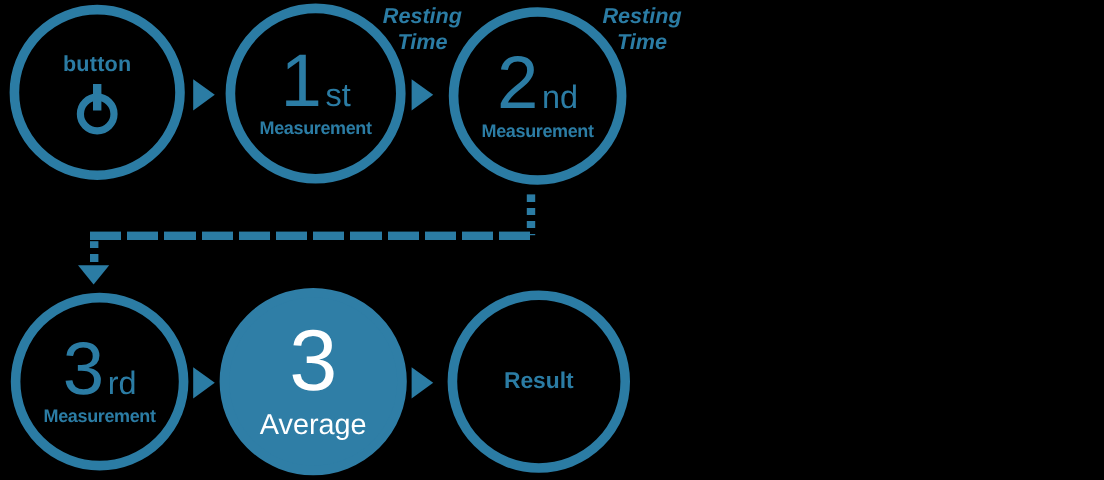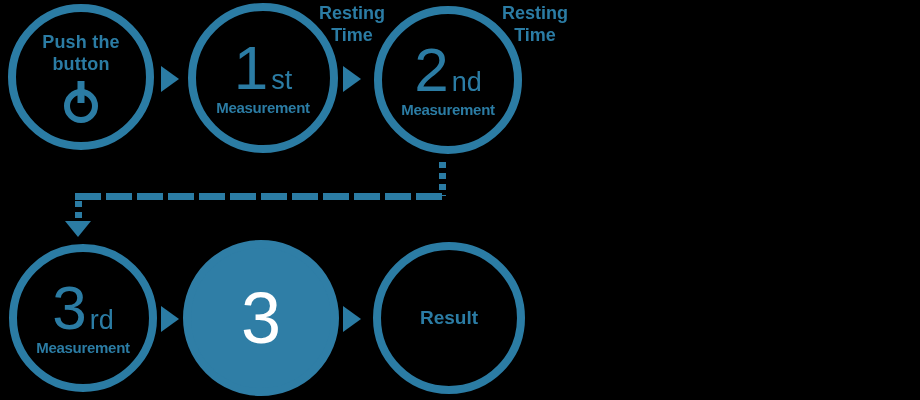--- a/index.html
+++ b/index.html
@@ -96,40 +96,40 @@
     border-top: 16px solid var(--teal);
   }
   .resting {
     position: absolute;
     width: 84px;
     text-align: center;
     color: var(--teal);
     font-size: 18px;
     font-weight: bold;
     line-height: 22px;
+    font-style: italic;
   }
   .hdash {
     position: absolute;
     height: 7px;
     background: repeating-linear-gradient(90deg, var(--teal) 0 26px, transparent 26px 31px);
   }
   .vdash {
     position: absolute;
     width: 7px;
     background: repeating-linear-gradient(180deg, var(--teal) 0 6px, transparent 6px 11px);
   }
   .power-svg { margin-top: 5px; display: block; }
 </style>
 </head>
 <body>
 
 <div class="canvas">
 
   <div class="circle" style="left:8px; top:4px; width:146px; height:146px;">
-    <div class="push-line">Push the</div>
     <div class="push-line">button</div>
     <svg class="power-svg" width="42" height="44" viewBox="0 0 42 44">
       <circle cx="21" cy="26" r="14" fill="none" stroke="var(--teal)" stroke-width="6"></circle>
       <line x1="21" y1="1" x2="21" y2="23" stroke="var(--teal)" stroke-width="7"></line>
     </svg>
   </div>
 
   <div class="arrow-right" style="left:161px; top:66px;"></div>
 
   <div class="circle" style="left:188px; top:3px; width:150px; height:150px;">
@@ -170,20 +170,21 @@
       <span class="num">3</span>
         <span class="ord">rd</span>
     </div>
     <div class="mlabel">Measurement</div>
   </div>
 
   <div class="arrow-right" style="left:161px; top:306px;"></div>
 
   <div class="circle filled" style="left:183px; top:240px; width:156px; height:156px;">
     <div class="avg-num">3</div>
+    <div class="avg-label">Average</div>
   </div>
 
   <div class="arrow-right" style="left:343px; top:306px;"></div>
 
   <div class="circle" style="left:373px; top:242px; width:152px; height:152px;">
     <div class="result-label">Result</div>
   </div>
 
 </div>
 

